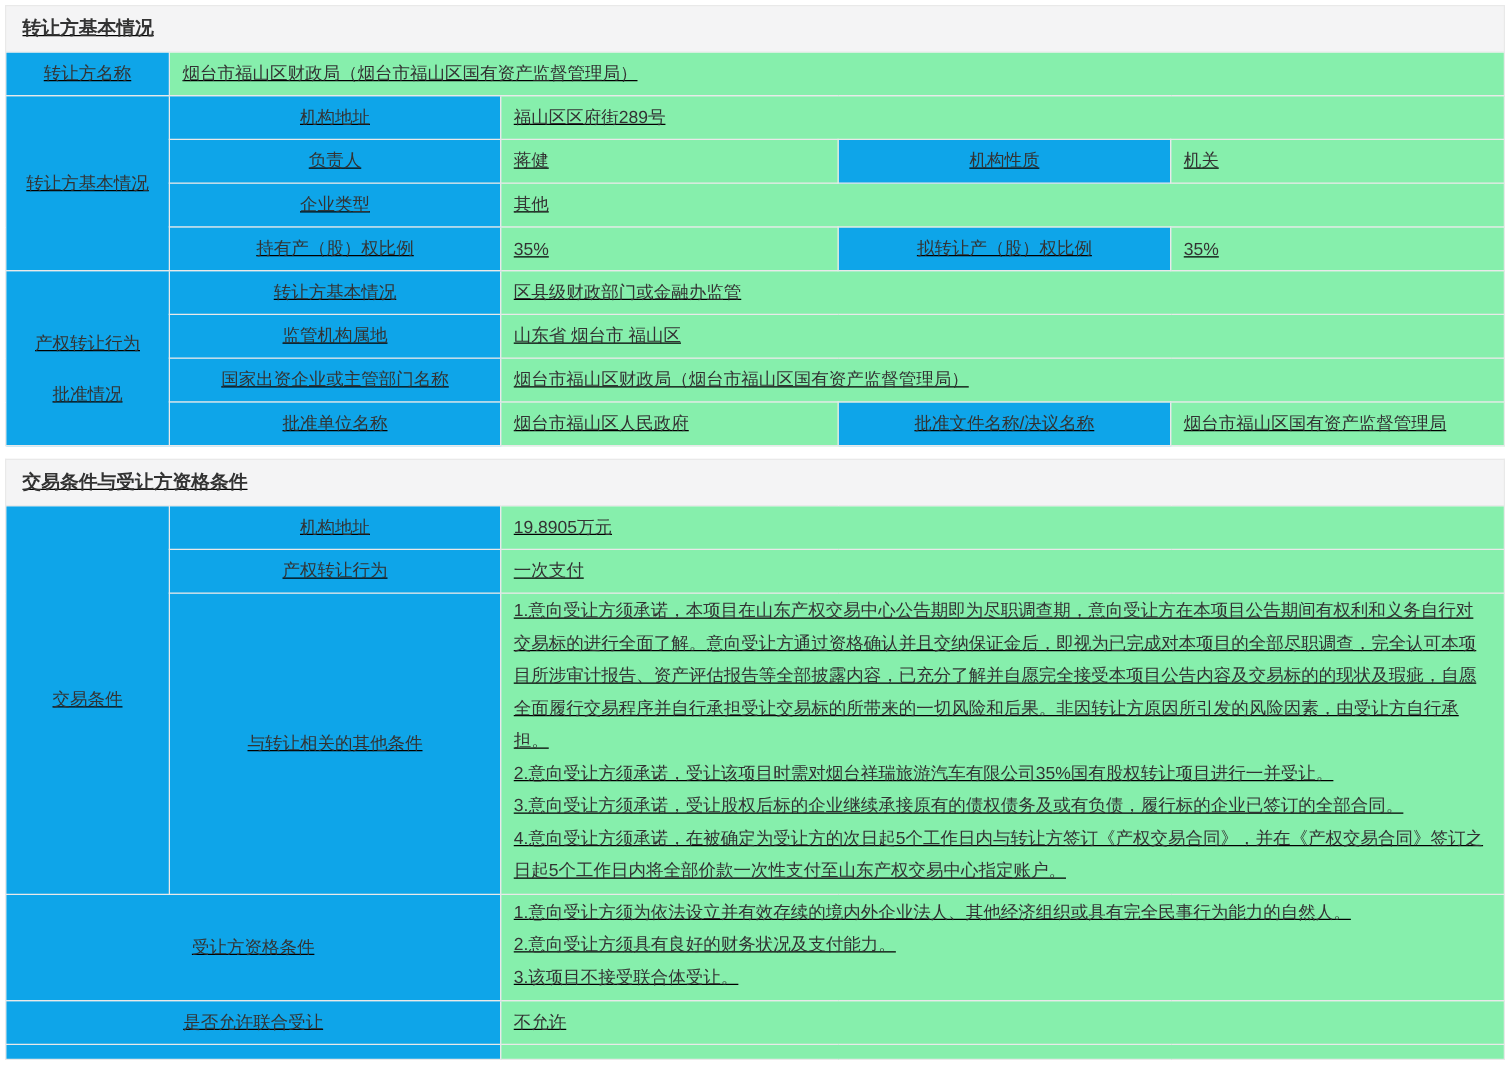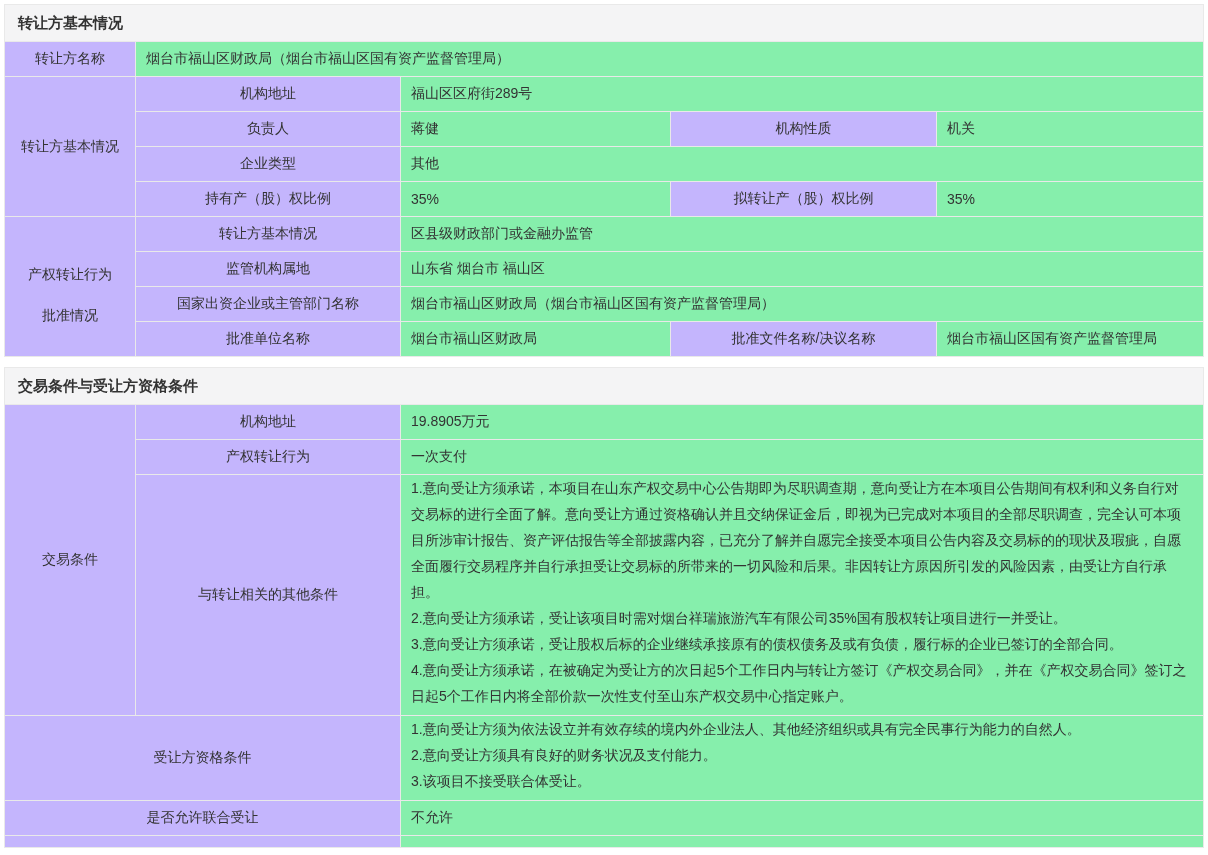--- a/index.html
+++ b/index.html
@@ -6,21 +6,21 @@
   html, body {
     margin: 0; padding: 0;
     background: #ffffff;
     font-family: "Liberation Sans", "DejaVu Sans", sans-serif;
   }
   body {
     width: 1208px; height: 855px;
     overflow: hidden;
     padding-top: 4px;
   }
-  .section { margin: 0 4px; }
+  .section { margin: 0 4px; text-decoration: underline; }
   .section + .section { margin-top: 10px; }
   .band {
     background: #f4f4f5;
     border: 1px solid #e9e9e9;
     border-bottom: none;
     height: 37px; line-height: 36px;
     padding-left: 13px;
     font-size: 15px; font-weight: bold; color: #333;
   }
   table {
@@ -28,21 +28,21 @@
     border-collapse: collapse;
     table-layout: fixed;
   }
   td {
     border: 1px solid #e9e9e9;
     font-size: 14px;
     color: #333;
     vertical-align: middle;
   }
   .lbl {
-    background: #c4b5fd;
+    background: #0ea5e9;
     text-align: center;
     height: 35px;
     padding: 0 4px;
   }
   .val {
     background: #86efac;
     padding: 0 10px;
     height: 35px;
   }
   .val-block {
@@ -106,21 +106,21 @@
     <tr>
       <td class="lbl">监管机构属地</td>
       <td class="val" colspan="3">山东省 烟台市 福山区</td>
     </tr>
     <tr>
       <td class="lbl">国家出资企业或主管部门名称</td>
       <td class="val" colspan="3">烟台市福山区财政局（烟台市福山区国有资产监督管理局）</td>
     </tr>
     <tr>
       <td class="lbl">批准单位名称</td>
-      <td class="val">烟台市福山区财政局</td>
+      <td class="val">烟台市福山区人民政府</td>
       <td class="lbl">批准文件名称/决议名称</td>
       <td class="val">烟台市福山区国有资产监督管理局</td>
     </tr>
   </tbody>
     </table>
 </div>
 
 <div class="section">
   <div class="band">交易条件与受让方资格条件</div>
   <table>

